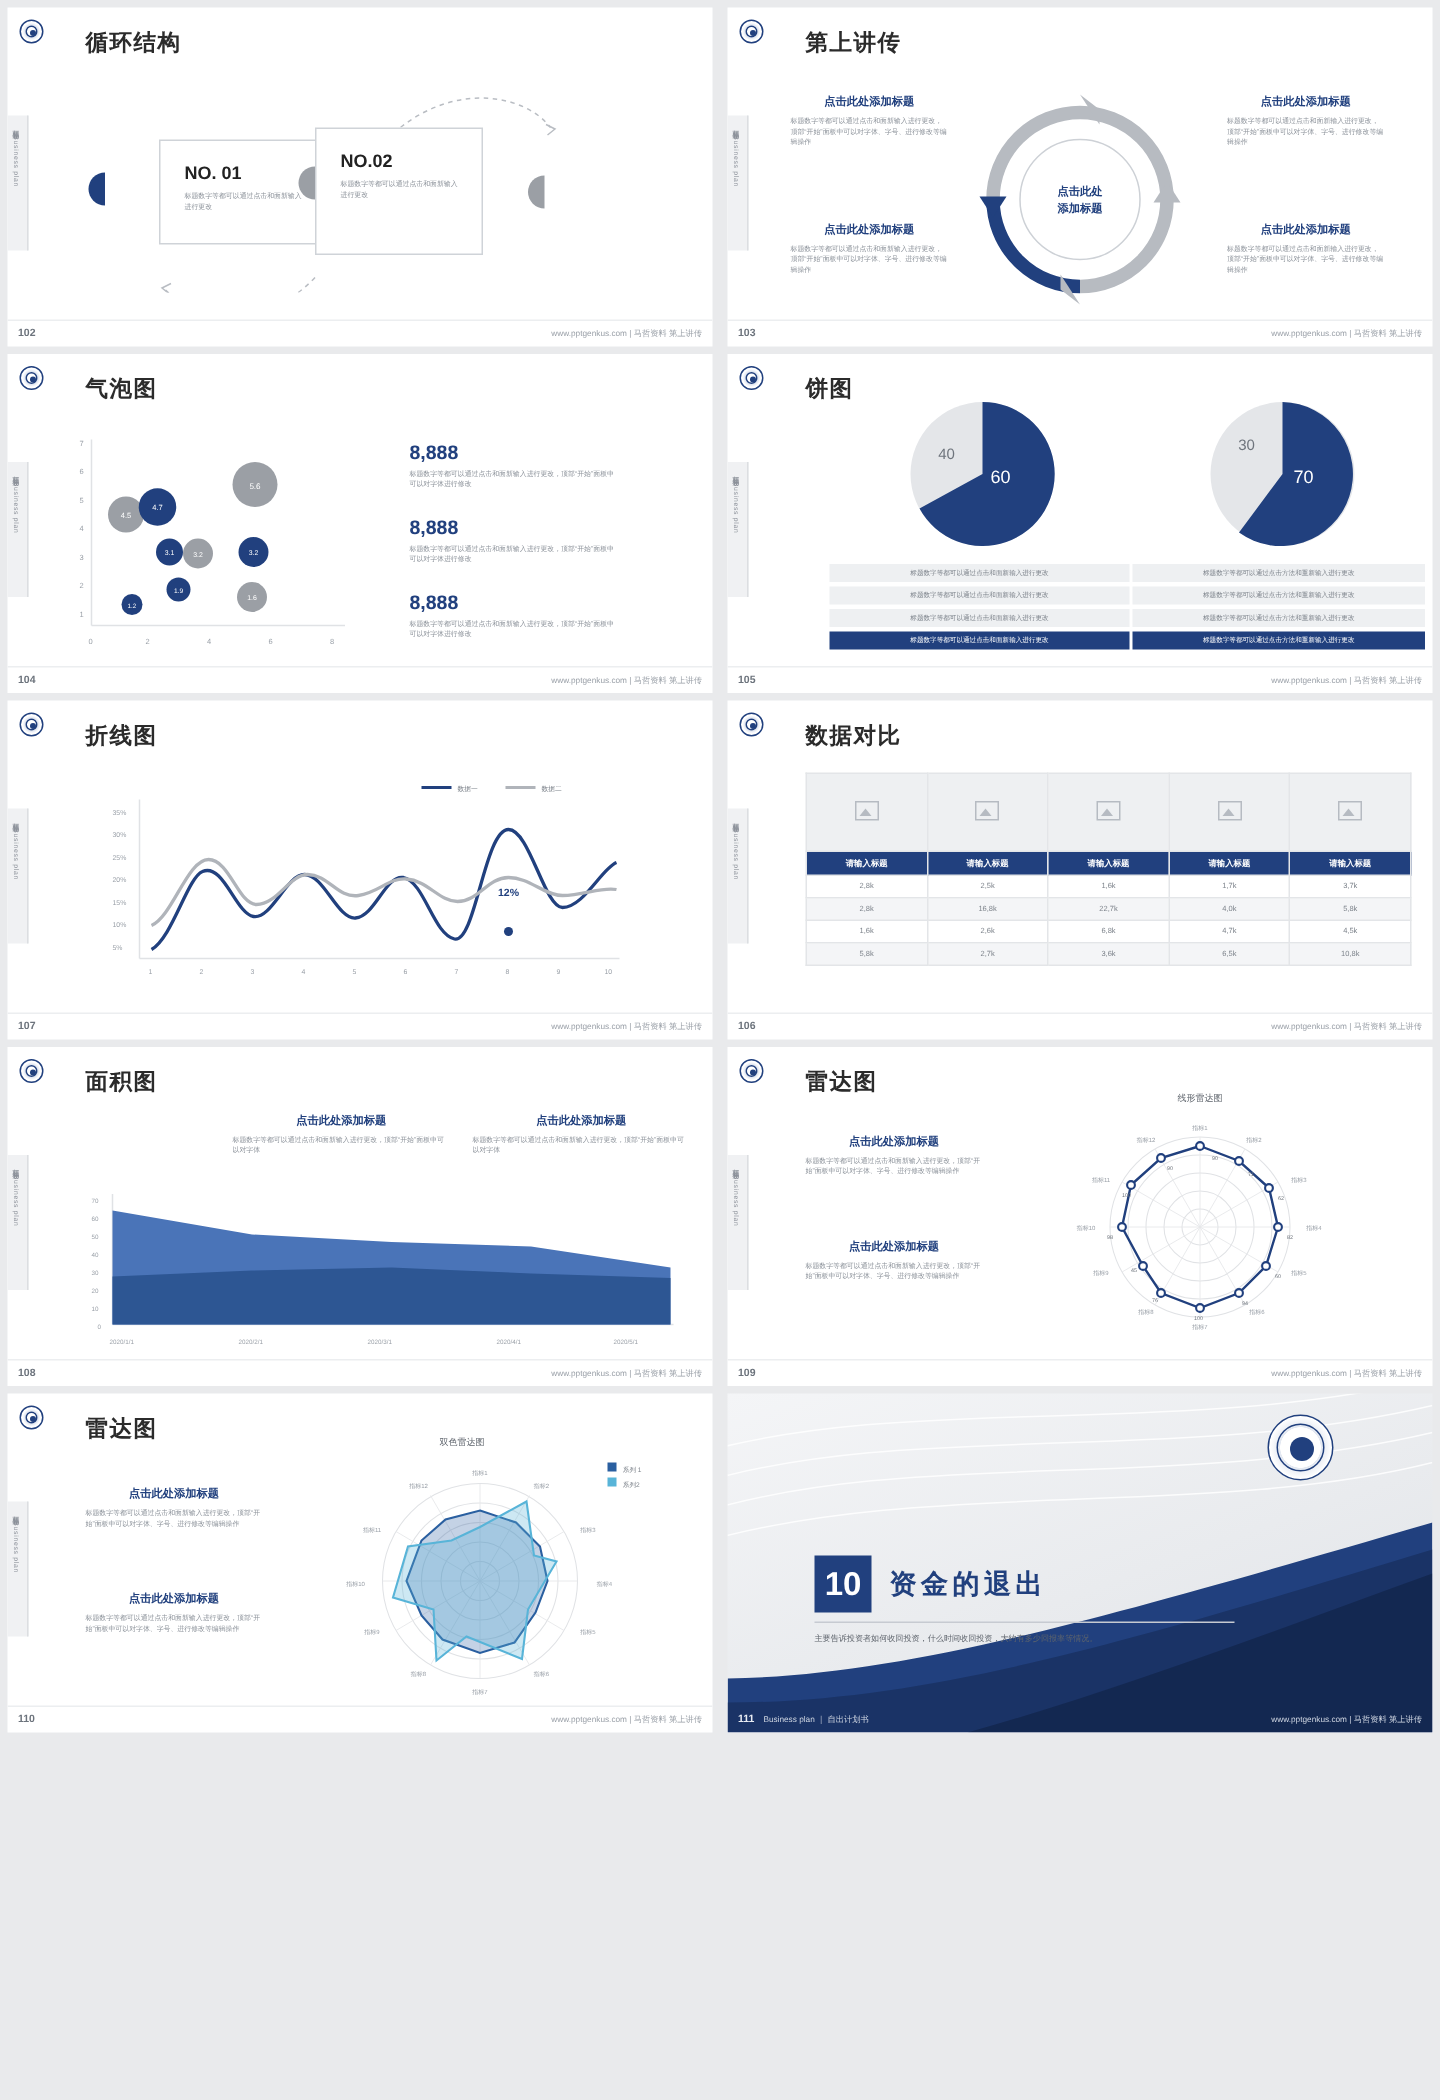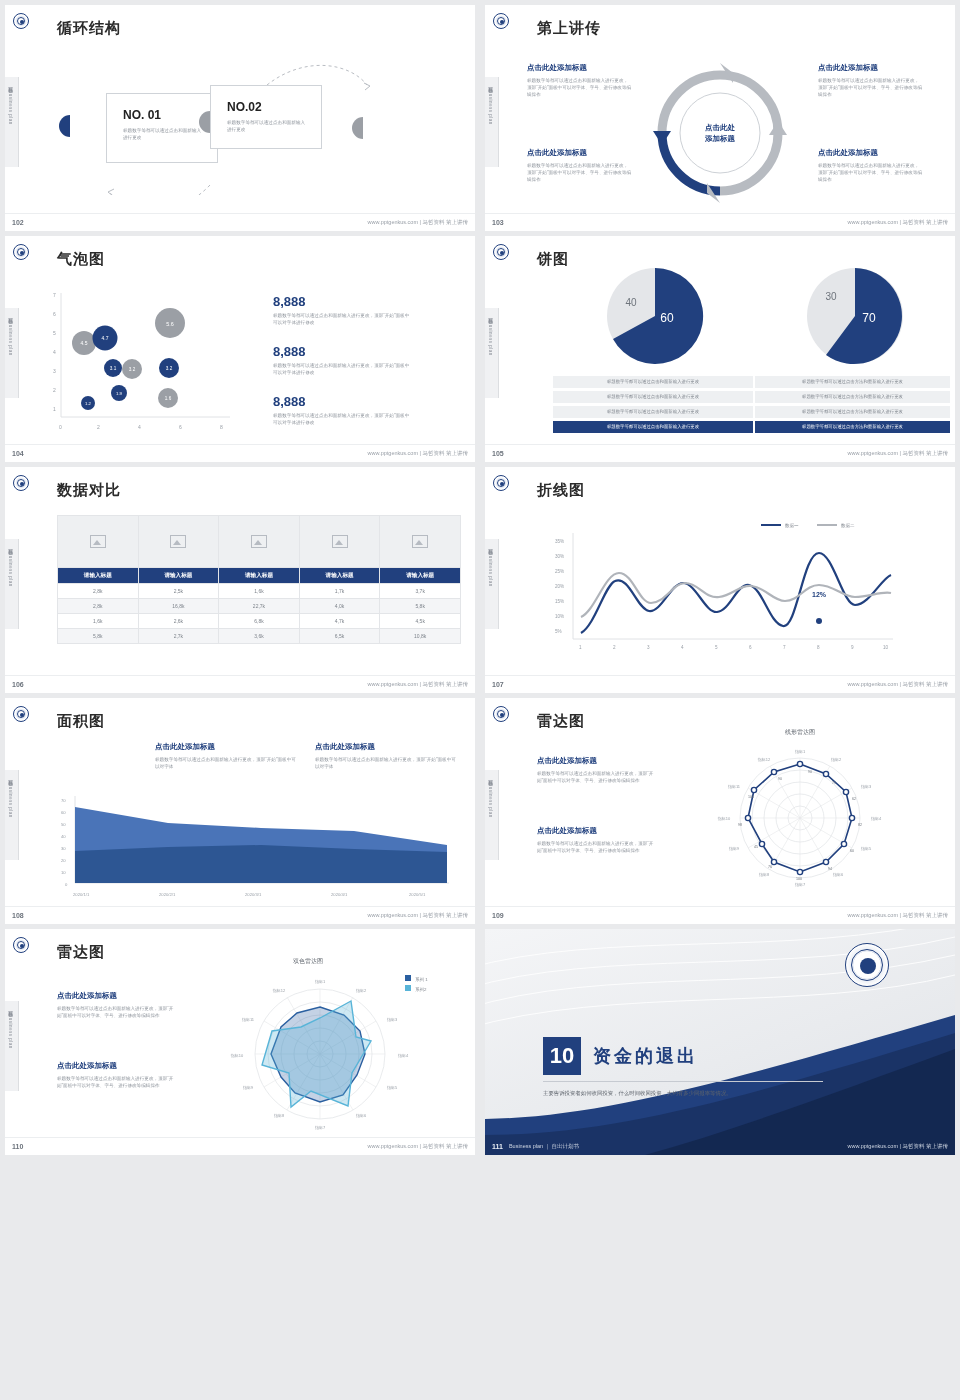--- a/index.html
+++ b/index.html
@@ -79,21 +79,21 @@
   h2.title {
     position: absolute;
     left: 52px; top: 14px;
     margin: 0;
     font-size: 15px;
     color: #2b2b2b;
     font-weight: bold;
     letter-spacing: 1px;
   }
   .bodytxt { font-size: 4.6px; color: #8d939b; line-height: 7px; }
-  .subhead { font-size: 7.5px; color: #21407e; font-weight: bold; margin-bottom: 4px; }
+  .subhead { font-size: 7.5px; color: #21407e; font-weight: bold; margin-bottom: 4px; text-align: center; }
 
   
   .stepbox {
     position: absolute;
     border: 1px solid #cfd3d8;
     background: #fff;
   }
   .stepbox .no { font-size: 12px; font-weight: bold; color: #222; }
   .stepbox .d { font-size: 4.6px; color: #8d939b; line-height: 7px; margin-top: 5px; }
   .halfc {
@@ -156,21 +156,21 @@
       <path d="M205 140 C 175 172, 130 172, 105 148" stroke="#b9bdc3" stroke-width="1" fill="none" stroke-dasharray="3,3"></path>
       <path d="M108 151 l-5 -4 l6 -3" stroke="#b9bdc3" stroke-width="1" fill="none"></path>
     </svg>
 
     <div class="stepbox" style="left:65px; top:88px; width:112px; height:70px; padding:14px 12px 0 16px;margin-left:36px;">
       <div class="no">NO. 01</div>
       <div class="d">标题数字等都可以通过点击和面新输入进行更改</div>
     </div>
     <div class="halfc" style="left:54px; top:110px; background:#21407e;"></div>
 
-    <div class="stepbox" style="left:205px; top:80px; width:112px; height:64px; padding:14px 12px 0 16px;">
+    <div class="stepbox" style="left:205px; top:80px; width:112px; height:85px; padding:14px 12px 0 16px;">
       <div class="no">NO.02</div>
       <div class="d">标题数字等都可以通过点击和面新输入进行更改</div>
     </div>
     <div class="halfc" style="left:194px; top:106px; background:#9b9fa5;"></div>
 
     <div class="halfc" style="left:347px; top:112px; background:#9b9fa5;"></div>
 
     <div class="ftr">
       <span class="pno">102</span>
       <span>www.pptgenkus.com | 马哲资料 第上讲传</span>
@@ -316,20 +316,66 @@
     </div>
     <div style="position:absolute;left:270px;top:140px;width:195px">
       <div class="legendrow">标题数字等都可以通过点击方法和重新输入进行更改</div>
       <div class="legendrow">标题数字等都可以通过点击方法和重新输入进行更改</div>
       <div class="legendrow">标题数字等都可以通过点击方法和重新输入进行更改</div>
       <div class="legendrow sel">标题数字等都可以通过点击方法和重新输入进行更改</div>
     </div>
 
     <div class="ftr">
       <span class="pno">105</span>
+      <span>www.pptgenkus.com | 马哲资料 第上讲传</span>
+    </div>
+  </div>
+
+  <div class="slide">
+    <div class="logo"></div>
+    <div class="vtab">
+        <span>标题标题 | Business plan</span>
+      </div>
+    <h2 class="title">折线图</h2>
+
+    <svg width="400" height="150" style="position:absolute;left:48px;top:46px">
+      <g font-size="4.6" fill="#9aa0a8" font-family="Liberation Sans">
+        <text x="22" y="30">35%</text>
+          <text x="22" y="45">30%</text>
+          <text x="22" y="60">25%</text>
+        <text x="22" y="75">20%</text>
+          <text x="22" y="90">15%</text>
+          <text x="22" y="105">10%</text>
+        <text x="22" y="120">5%</text>
+        <text x="46" y="136">1</text>
+          <text x="80" y="136">2</text>
+          <text x="114" y="136">3</text>
+        <text x="148" y="136">4</text>
+          <text x="182" y="136">5</text>
+          <text x="216" y="136">6</text>
+        <text x="250" y="136">7</text>
+          <text x="284" y="136">8</text>
+          <text x="318" y="136">9</text>
+        <text x="350" y="136">10</text>
+      </g>
+      <line x1="40" y1="126" x2="360" y2="126" stroke="#e0e2e5"></line>
+      <line x1="40" y1="20" x2="40" y2="126" stroke="#e0e2e5"></line>
+
+      <line x1="228" y1="12" x2="248" y2="12" stroke="#21407e" stroke-width="2"></line>
+      <text x="252" y="14" font-size="4.5" fill="#7d838b" font-family="Liberation Sans">数据一</text>
+      <line x1="284" y1="12" x2="304" y2="12" stroke="#b0b4ba" stroke-width="2"></line>
+      <text x="308" y="14" font-size="4.5" fill="#7d838b" font-family="Liberation Sans">数据二</text>
+      <path d="M48 120 C 62 112, 72 72, 82 68 C 96 62, 104 96, 116 98 C 128 100, 138 70, 150 70 C 163 70, 172 100, 184 99 C 197 98, 204 70, 216 72 C 230 75, 236 110, 250 113 C 264 116, 270 40, 286 40 C 300 40, 310 92, 322 92 C 336 92, 348 66, 358 62" stroke="#21407e" stroke-width="2.2" fill="none"></path>
+      <path d="M48 104 C 62 98, 72 60, 86 60 C 100 60, 106 90, 118 90 C 132 90, 140 70, 152 70 C 166 70, 172 86, 186 84 C 200 82, 206 72, 218 73 C 232 74, 240 88, 252 88 C 266 88, 272 72, 286 72 C 300 72, 310 84, 322 84 C 336 84, 348 78, 358 80" stroke="#b0b4ba" stroke-width="2.2" fill="none"></path>
+      <circle cx="286" cy="108" r="3" fill="#21407e"></circle>
+      <text x="286" y="84" text-anchor="middle" font-size="7" font-weight="bold" fill="#21407e" font-family="Liberation Sans">12%</text>
+    </svg>
+
+    <div class="ftr">
+      <span class="pno">107</span>
       <span>www.pptgenkus.com | 马哲资料 第上讲传</span>
     </div>
   </div>
 
   <div class="slide">
     <div class="logo"></div>
     <div class="vtab">
         <span>标题标题 | Business plan</span>
       </div>
     <h2 class="title">数据对比</h2>
@@ -385,66 +431,20 @@
       <span class="pno">106</span>
       <span>www.pptgenkus.com | 马哲资料 第上讲传</span>
     </div>
   </div>
 
   <div class="slide">
     <div class="logo"></div>
     <div class="vtab">
         <span>标题标题 | Business plan</span>
       </div>
-    <h2 class="title">折线图</h2>
-
-    <svg width="400" height="150" style="position:absolute;left:48px;top:46px">
-      <g font-size="4.6" fill="#9aa0a8" font-family="Liberation Sans">
-        <text x="22" y="30">35%</text>
-          <text x="22" y="45">30%</text>
-          <text x="22" y="60">25%</text>
-        <text x="22" y="75">20%</text>
-          <text x="22" y="90">15%</text>
-          <text x="22" y="105">10%</text>
-        <text x="22" y="120">5%</text>
-        <text x="46" y="136">1</text>
-          <text x="80" y="136">2</text>
-          <text x="114" y="136">3</text>
-        <text x="148" y="136">4</text>
-          <text x="182" y="136">5</text>
-          <text x="216" y="136">6</text>
-        <text x="250" y="136">7</text>
-          <text x="284" y="136">8</text>
-          <text x="318" y="136">9</text>
-        <text x="350" y="136">10</text>
-      </g>
-      <line x1="40" y1="126" x2="360" y2="126" stroke="#e0e2e5"></line>
-      <line x1="40" y1="20" x2="40" y2="126" stroke="#e0e2e5"></line>
-
-      <line x1="228" y1="12" x2="248" y2="12" stroke="#21407e" stroke-width="2"></line>
-      <text x="252" y="14" font-size="4.5" fill="#7d838b" font-family="Liberation Sans">数据一</text>
-      <line x1="284" y1="12" x2="304" y2="12" stroke="#b0b4ba" stroke-width="2"></line>
-      <text x="308" y="14" font-size="4.5" fill="#7d838b" font-family="Liberation Sans">数据二</text>
-      <path d="M48 120 C 62 112, 72 72, 82 68 C 96 62, 104 96, 116 98 C 128 100, 138 70, 150 70 C 163 70, 172 100, 184 99 C 197 98, 204 70, 216 72 C 230 75, 236 110, 250 113 C 264 116, 270 40, 286 40 C 300 40, 310 92, 322 92 C 336 92, 348 66, 358 62" stroke="#21407e" stroke-width="2.2" fill="none"></path>
-      <path d="M48 104 C 62 98, 72 60, 86 60 C 100 60, 106 90, 118 90 C 132 90, 140 70, 152 70 C 166 70, 172 86, 186 84 C 200 82, 206 72, 218 73 C 232 74, 240 88, 252 88 C 266 88, 272 72, 286 72 C 300 72, 310 84, 322 84 C 336 84, 348 78, 358 80" stroke="#b0b4ba" stroke-width="2.2" fill="none"></path>
-      <circle cx="286" cy="108" r="3" fill="#21407e"></circle>
-      <text x="286" y="84" text-anchor="middle" font-size="7" font-weight="bold" fill="#21407e" font-family="Liberation Sans">12%</text>
-    </svg>
-
-    <div class="ftr">
-      <span class="pno">107</span>
-      <span>www.pptgenkus.com | 马哲资料 第上讲传</span>
-    </div>
-  </div>
-
-  <div class="slide">
-    <div class="logo"></div>
-    <div class="vtab">
-        <span>标题标题 | Business plan</span>
-      </div>
     <h2 class="title">面积图</h2>
 
     <div style="position:absolute;left:150px;top:44px;width:145px">
       <div class="subhead">点击此处添加标题</div>
       <div class="bodytxt">标题数字等都可以通过点击和面新输入进行更改，顶部“开始”面板中可以对字体</div>
     </div>
     <div style="position:absolute;left:310px;top:44px;width:145px">
       <div class="subhead">点击此处添加标题</div>
       <div class="bodytxt">标题数字等都可以通过点击和面新输入进行更改，顶部“开始”面板中可以对字体</div>
     </div>

